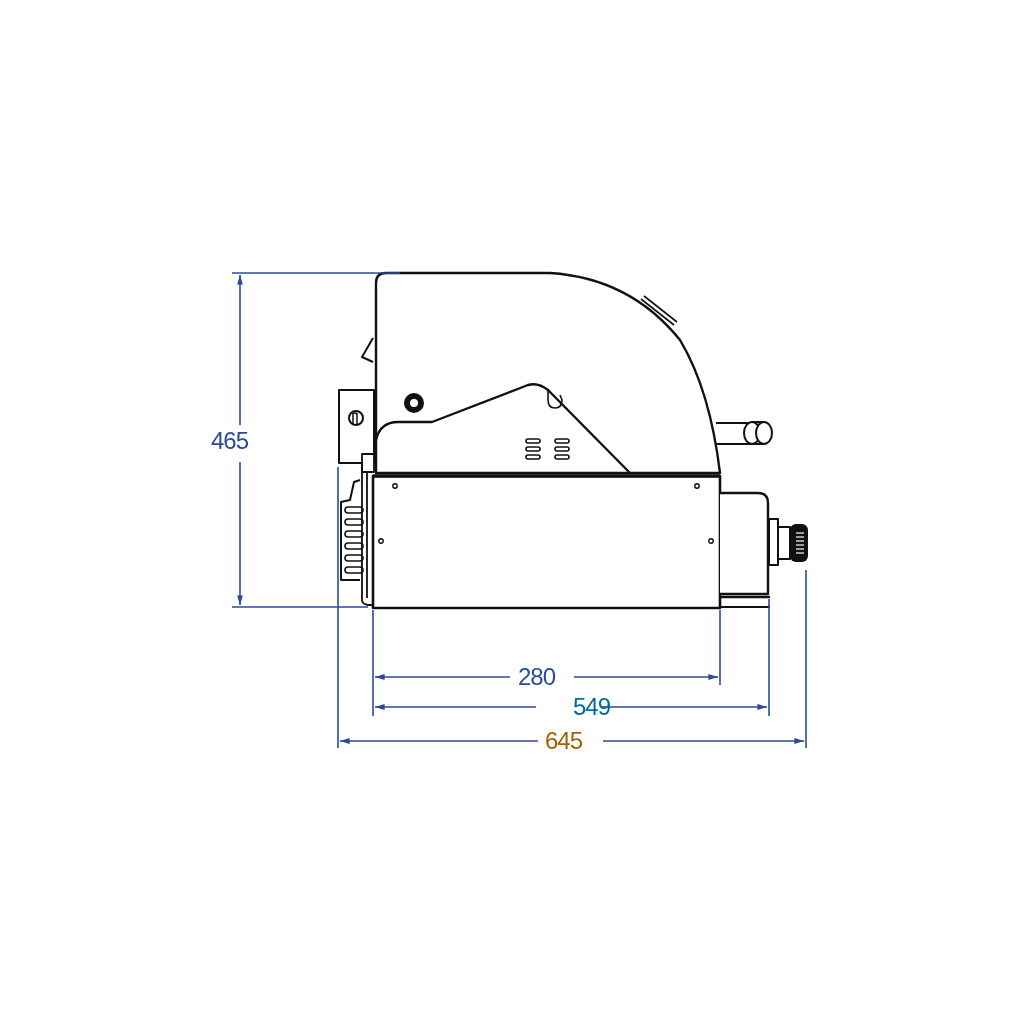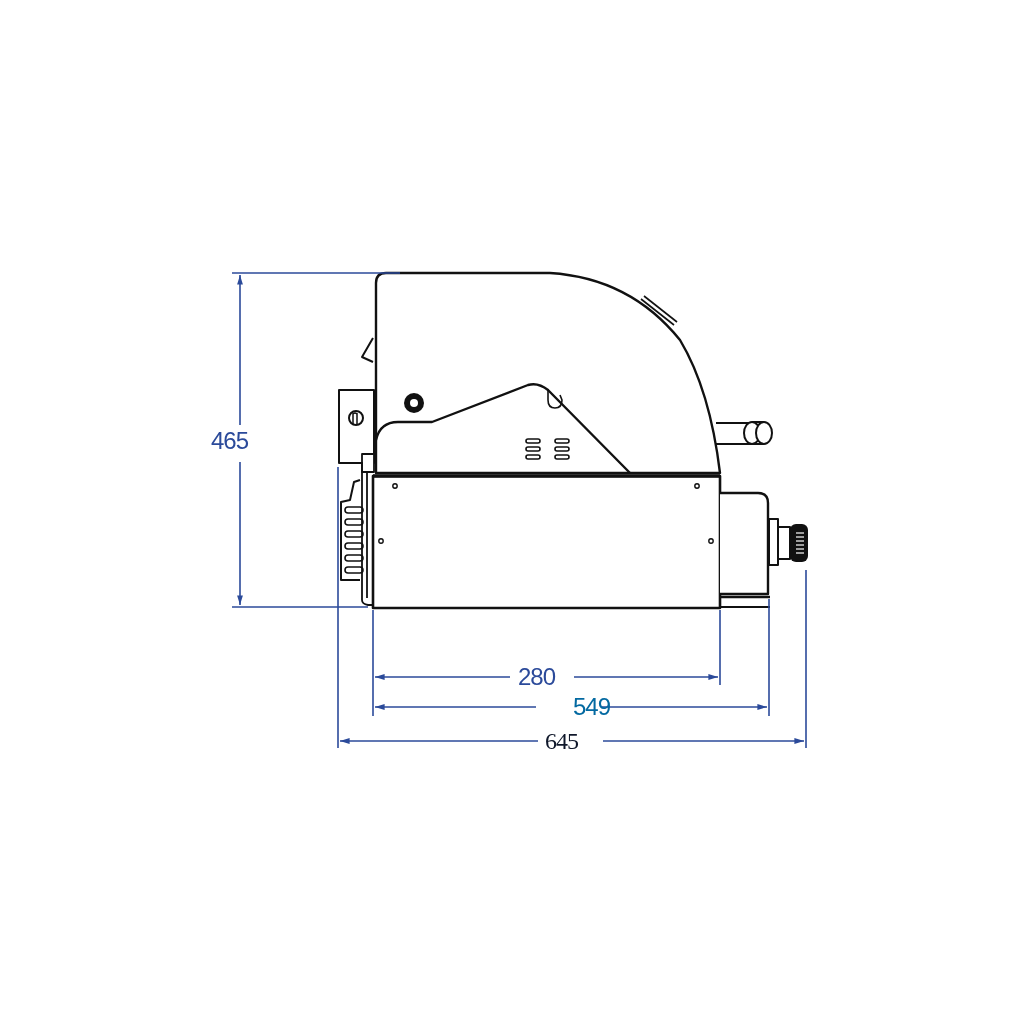--- a/index.html
+++ b/index.html
@@ -114,13 +114,13 @@
     <line x1="602" y1="707" x2="767" y2="707" marker-end="url(#arr)"></line>
 
     <line x1="538" y1="741" x2="340" y2="741" marker-end="url(#arr)"></line>
     <line x1="603" y1="741" x2="804" y2="741" marker-end="url(#arr)"></line>
   </g>
 </svg>
 
 <span class="dim-label" style="left:205px; top:429px; color:#2b4a9a; background:transparent;">465</span>
 <span class="dim-label" style="left:512px; top:665px; color:#2b4a9a; background:transparent;">280</span>
 <span class="dim-label" style="left:538px; top:695px; color:#0369a1; background:transparent;margin-left:29px;">549</span>
-<span class="dim-label" style="left:539px; top:729px; color:#0f172a; background:transparent;font-family:Liberation Serif, serif;">645</span>
+<span class="dim-label" style="left:539px; top:729px; color:#a16207; background:transparent;">645</span>
 
 </body></html>

